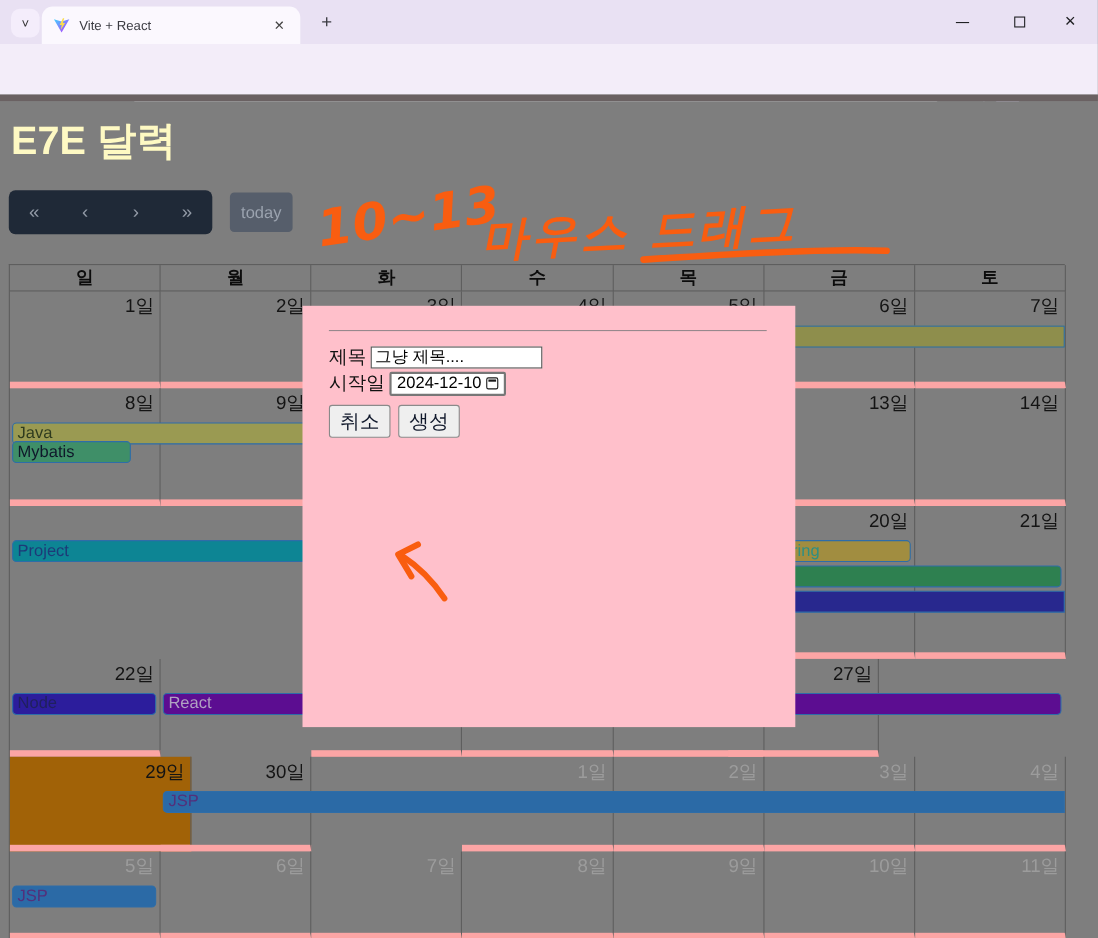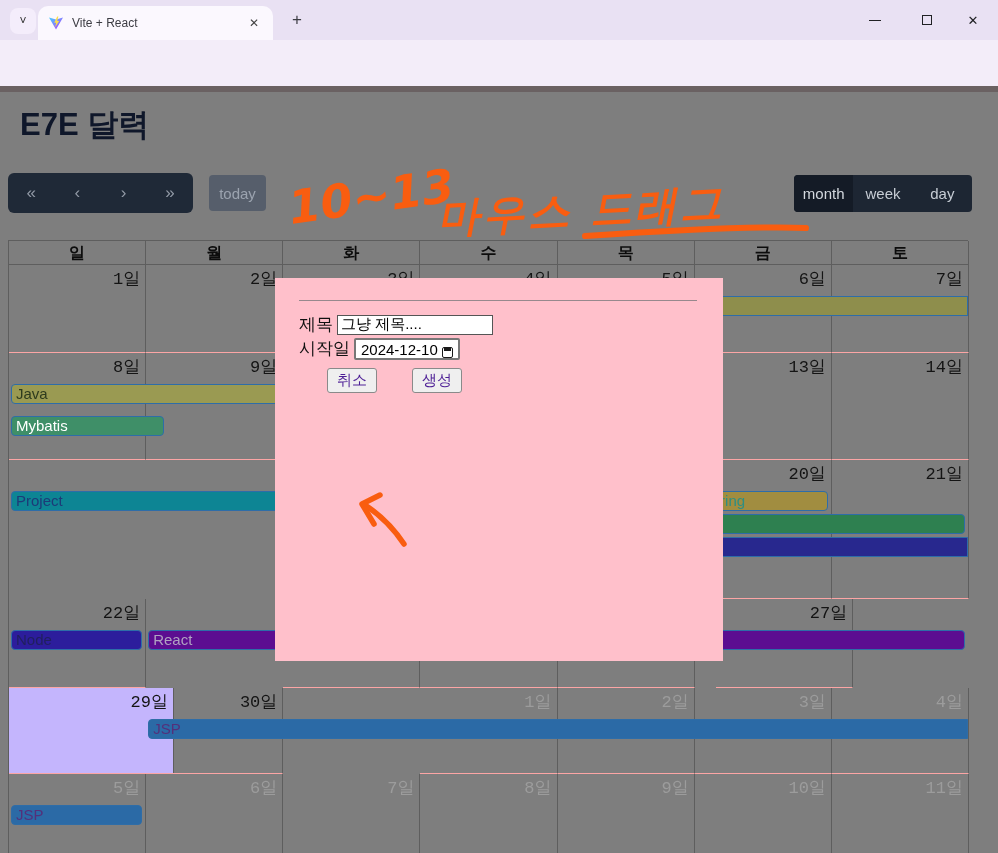--- a/index.html
+++ b/index.html
@@ -31,66 +31,66 @@
   .box-icon { color:#5f6368; }
   .tb-right { position:absolute; top:47px; display:flex; align-items:center; }
   .sep { width:1px; height:18px; background:#c8bed6; margin:0 8px; }
   .kebab { font-size:16px; color:#444; letter-spacing:0; cursor:pointer; }
   .avatar { width:26px; height:26px; border-radius:50%; background:#e4d3fa; display:flex;
     align-items:center; justify-content:center; cursor:pointer; }
   .darkline { position:absolute; left:0; top:86px; width:998px; height:6px; background:#6a6162; }
 
   
   .page { position:absolute; left:0; top:92px; width:998px; height:761px; background:#7e7e7e; }
-  h1.apptitle { position:absolute; left:20px; top:12px; font-size:31px; font-weight:800; color:#0f172a; }
+  h1.apptitle { position:absolute; left:10px; top:12px; font-size:36px; font-weight:800; color:#fef9c3; }
 
   .navgroup { position:absolute; left:8px; top:81px; width:185px; height:40px; background:#1f2937;
     border-radius:6px; display:flex; }
   .navgroup button { flex:1; background:none; border:none; color:#929aa6; font-size:17px; cursor:pointer;
     font-family:inherit; }
   .todaybtn { position:absolute; left:209px; top:83px; width:57px; height:36px; background:#565e6b;
     border:none; border-radius:4px; color:#9ba3af; font-size:15px; cursor:pointer; font-family:inherit; }
   .fctitle { position:absolute; left:398px; top:86px; width:270px; text-align:center; font-size:23px;
     font-weight:bold; color:#0d0d0d; }
   .viewgroup { position:absolute; left:794px; top:83px; width:178px; height:37px; background:#1d2633;
     border-radius:4px; display:flex; overflow:hidden; }
   .viewgroup .seg { flex:1; display:flex; align-items:center; justify-content:center; color:#c6ccd4;
     font-size:15px; cursor:pointer; }
   .viewgroup .seg.active { background:#141b26; color:#d3d8de; }
 
   
   #calendar-grid { position:absolute; left:8px; top:148px; width:960px; height:613px;
     border-left:1px solid #5e5e5e; border-top:1px solid #5e5e5e; }
   .cal-hcell { position:absolute; border-right:1px solid #5e5e5e; border-bottom:1px solid #5e5e5e;
     font-weight:bold; font-size:16px; color:#0c0c0c; text-align:center; line-height:23px; }
-  .cal-cell { position:absolute; border-right:1px solid #5e5e5e; border-bottom:1px solid #fca5a5;font-family:Liberation Mono, monospace; }
+  .cal-cell { position:absolute; border-right:1px solid #5e5e5e; border-bottom:6px solid #fca5a5; }
   .day-num { display:block; text-align:right; padding:2px 5px 0 0; font-size:17px; color:#141414; }
   .day-num.muted { color:#9c9c9c; }
   .cal-event { position:absolute; height:20px; line-height:18px; font-size:15px; padding-left:4px;
     border:1px solid #2e6da8; white-space:nowrap; overflow:hidden; z-index:2; cursor:pointer; }
 
   
   .modal { position:absolute; left:275px; top:186px; width:448px; height:383px; background:#ffc0cb;
     z-index:10; padding:0 24px; }
   .modal h2 { margin:44px 0 0 0; font-size:29px; font-weight:800; color:#0a0a0a; }
   .modal hr { border:none; border-top:1px solid #97888d; margin:22px 2px 12px 0; }
   .frow { margin-bottom:1px; display:flex; align-items:center; min-height:23px; }
   .flabel { font-size:17px; color:#111; margin-right:4px; }
   .txtinput { width:156px; height:20px; border:1px solid #555; background:#fff; font-size:15px;
     padding:0 3px; font-family:inherit; }
-  .dateinput { display:inline-flex; align-items:flex-end; justify-content:space-between; width:106px;
+  .dateinput { display:inline-flex; align-items:center; justify-content:space-between; width:106px;
     height:22px; border:2px solid #777; border-radius:2px; background:#fff; font-size:15px;
     padding:0 5px; cursor:text; }
   .cal-ico { width:11px; height:11px; border:1.6px solid #1a1a1a; border-radius:2px; position:relative; }
   .cal-ico::before { content:""; position:absolute; top:0.5px; left:1px; right:1px; height:2.5px; background:#1a1a1a; }
   .swatchbtn { display:inline-block; width:44px; height:26px; background:#efefef; border:1px solid #777;
     padding:2px; cursor:pointer; }
   .swatchbtn .sw { width:100%; height:100%; border:1px solid #333; }
-  .mbtn { background:#efefef; border:1px solid #8a8a8a; border-radius:3px; font-size:15px; color:#4c1d95;
-    padding:2px 9px; margin-right:7px; cursor:pointer; font-family:inherit;margin-left:28px; }
+  .mbtn { background:#efefef; border:1px solid #8a8a8a; border-radius:3px; font-size:18px; color:#0f172a;
+    padding:2px 9px; margin-right:7px; cursor:pointer; font-family:inherit; }
   .btnrow { margin-top:8px; }
 
   .anno-svg { position:absolute; left:0; top:0; width:998px; height:761px; z-index:30; pointer-events:none; }
   .anno-text { font-family:"DejaVu Sans",sans-serif; font-style:italic; font-weight:bold; }
 </style>
 </head>
 <body>
 
 <div class="tabstrip">
   <div class="tab-chevron">˅</div>
@@ -156,25 +156,20 @@
 <div class="page">
   <h1 class="apptitle">E7E 달력</h1>
 
   <div class="navgroup">
     <button>«</button>
     <button>‹</button>
     <button>›</button>
     <button>»</button>
   </div>
   <button class="todaybtn">today</button>
-  <div class="viewgroup">
-    <span class="seg active">month</span>
-    <span class="seg">week</span>
-    <span class="seg">day</span>
-  </div>
 
   <div id="calendar-grid">
       <div class="cal-hcell" style="left: 0px; top: 0px; width: 137.143px; height: 24px;">일</div>
       <div class="cal-hcell" style="left: 137.143px; top: 0px; width: 137.143px; height: 24px;">월</div>
       <div class="cal-hcell" style="left: 274.286px; top: 0px; width: 137.143px; height: 24px;">화</div>
       <div class="cal-hcell" style="left: 411.429px; top: 0px; width: 137.143px; height: 24px;">수</div>
       <div class="cal-hcell" style="left: 548.571px; top: 0px; width: 137.143px; height: 24px;">목</div>
       <div class="cal-hcell" style="left: 685.714px; top: 0px; width: 137.143px; height: 24px;">금</div>
       <div class="cal-hcell" style="left: 822.857px; top: 0px; width: 137.143px; height: 24px;">토</div>
       <div class="cal-cell" style="left: 0px; top: 24px; width: 137.143px; height: 88px;">
@@ -239,24 +234,24 @@
       </div>
       <div class="cal-cell" style="left: 274.286px; top: 358px; width: 137.143px; height: 89px;">
         <span class="day-num">24일</span>
       </div>
       <div class="cal-cell" style="left: 411.429px; top: 358px; width: 137.143px; height: 89px;">
         <span class="day-num">25일</span>
       </div>
       <div class="cal-cell" style="left: 548.571px; top: 358px; width: 137.143px; height: 89px;">
         <span class="day-num">26일</span>
       </div>
-      <div class="cal-cell" style="left: 707px; top: 358px; width: 137.143px; height: 89px;">
+      <div class="cal-cell" style="left: 653px; top: 358px; width: 137.143px; height: 89px;">
         <span class="day-num">27일</span>
       </div>
-      <div class="cal-cell" style="left: 0px; top: 447px; width: 165px; height: 86px; background: #c4b5fd;">
+      <div class="cal-cell" style="left: 0px; top: 447px; width: 165px; height: 86px; background: #a16207;">
         <span class="day-num">29일</span>
       </div>
       <div class="cal-cell" style="left: 137.143px; top: 447px; width: 137.143px; height: 86px;">
         <span class="day-num">30일</span>
       </div>
       <div class="cal-cell" style="left: 411.429px; top: 447px; width: 137.143px; height: 86px;">
         <span class="day-num muted">1일</span>
       </div>
       <div class="cal-cell" style="left: 548.571px; top: 447px; width: 137.143px; height: 86px;">
         <span class="day-num muted">2일</span>
@@ -283,21 +278,21 @@
         <span class="day-num muted">9일</span>
       </div>
       <div class="cal-cell" style="left: 685.714px; top: 533px; width: 137.143px; height: 80px;">
         <span class="day-num muted">10일</span>
       </div>
       <div class="cal-cell" style="left: 822.857px; top: 533px; width: 137.143px; height: 80px;">
         <span class="day-num muted">11일</span>
       </div>
       <div class="cal-event" style="left: 274.286px; top: 55px; width: 684.714px; background: rgb(142, 142, 76); color: rgb(47, 111, 173); border-radius: 0px;"></div>
       <div class="cal-event" style="left: 2px; top: 143px; width: 542.571px; background: rgb(154, 154, 82); color: rgb(46, 59, 30); border-radius: 4px;">Java</div>
-      <div class="cal-event" style="left: 2px; top: 175px; width: 153px; background: rgb(63, 143, 104); color: #ffffff; border-radius: 4px;">Mybatis</div>
+      <div class="cal-event" style="left: 2px; top: 160px; width: 108px; background: rgb(63, 143, 104); color: #0f172a; border-radius: 4px;">Mybatis</div>
       <div class="cal-event" style="left: 2px; top: 250px; width: 679.714px; background: rgb(13, 133, 148); color: rgb(29, 58, 120); border-radius: 4px;">Project</div>
       <div class="cal-event" style="left: 687.714px; top: 250px; width: 131.143px; background: rgb(161, 141, 64); color: rgb(46, 142, 132); border-radius: 4px;">Spring</div>
       <div class="cal-event" style="left: 413.429px; top: 273px; width: 542.571px; background: rgb(46, 128, 80); color: rgb(221, 221, 221); border-radius: 4px;"></div>
       <div class="cal-event" style="left: 276.286px; top: 296px; width: 682.714px; background: rgb(40, 40, 142); color: rgb(221, 221, 221); border-radius: 4px 0px 0px 4px;"></div>
       <div class="cal-event" style="left: 2px; top: 389px; width: 131.143px; background: rgb(44, 29, 156); color: rgb(32, 32, 94); border-radius: 4px;">Node</div>
       <div class="cal-event" style="left: 139.143px; top: 389px; width: 816.857px; background: rgb(92, 13, 145); color: rgb(176, 162, 194); border-radius: 4px;">React</div>
       <div class="cal-event" style="left: 139.143px; top: 478px; width: 819.857px; background: rgb(43, 106, 166); color: rgb(83, 48, 123); border-radius: 4px 0px 0px 4px;">JSP</div>
       <div class="cal-event" style="left: 2px; top: 564px; width: 131.143px; background: rgb(43, 106, 166); color: rgb(83, 48, 123); border-radius: 4px;">JSP</div>
     </div>
 

